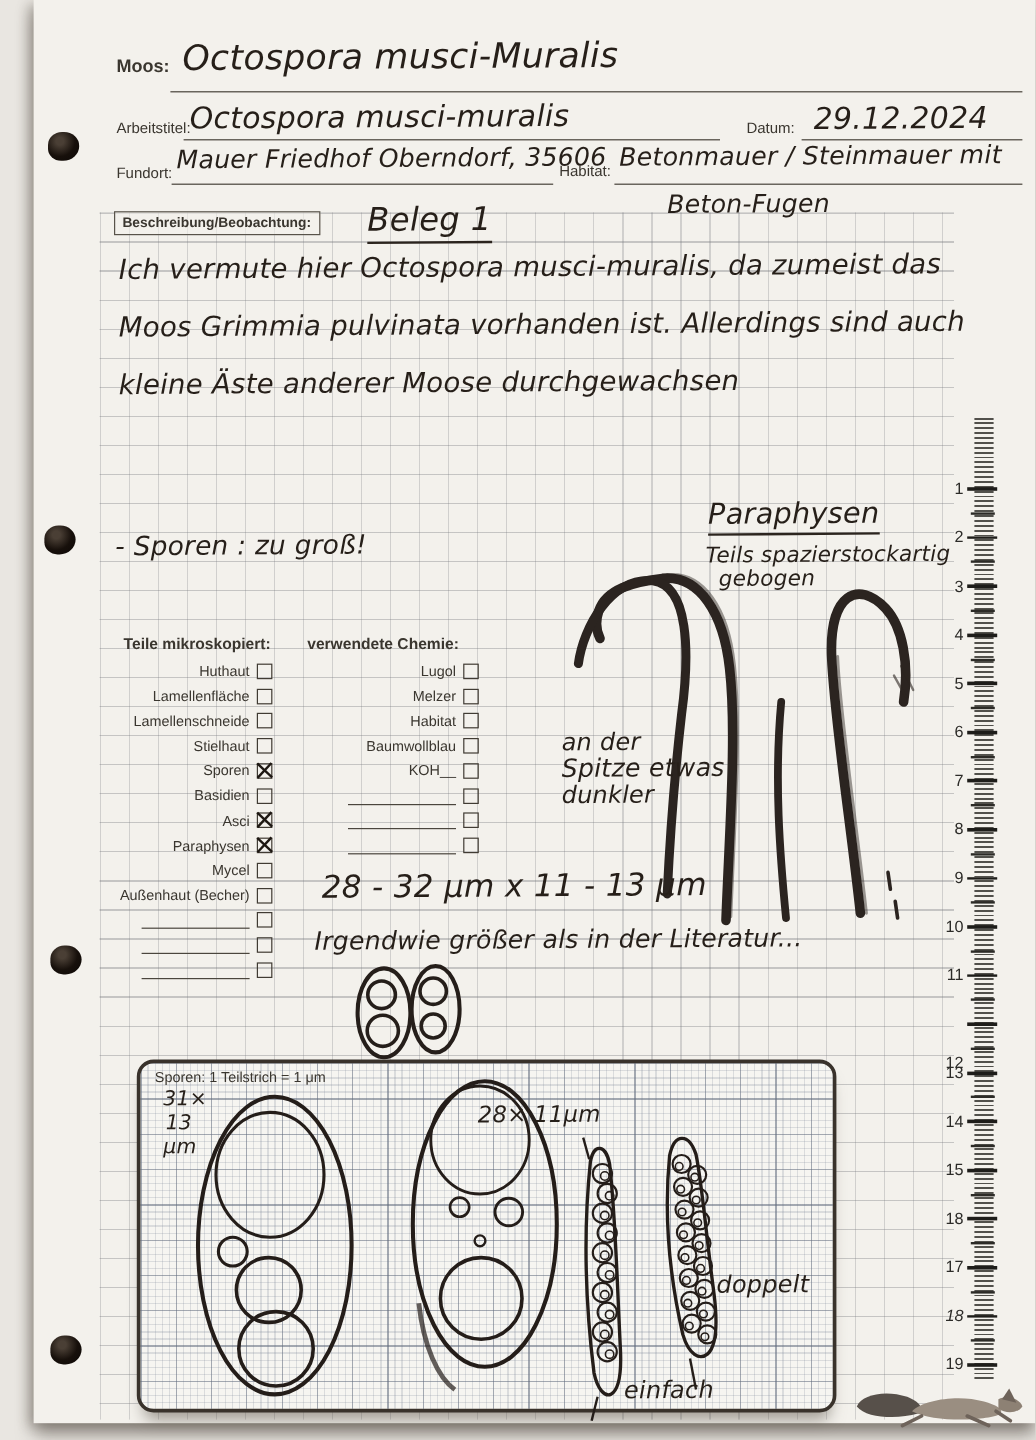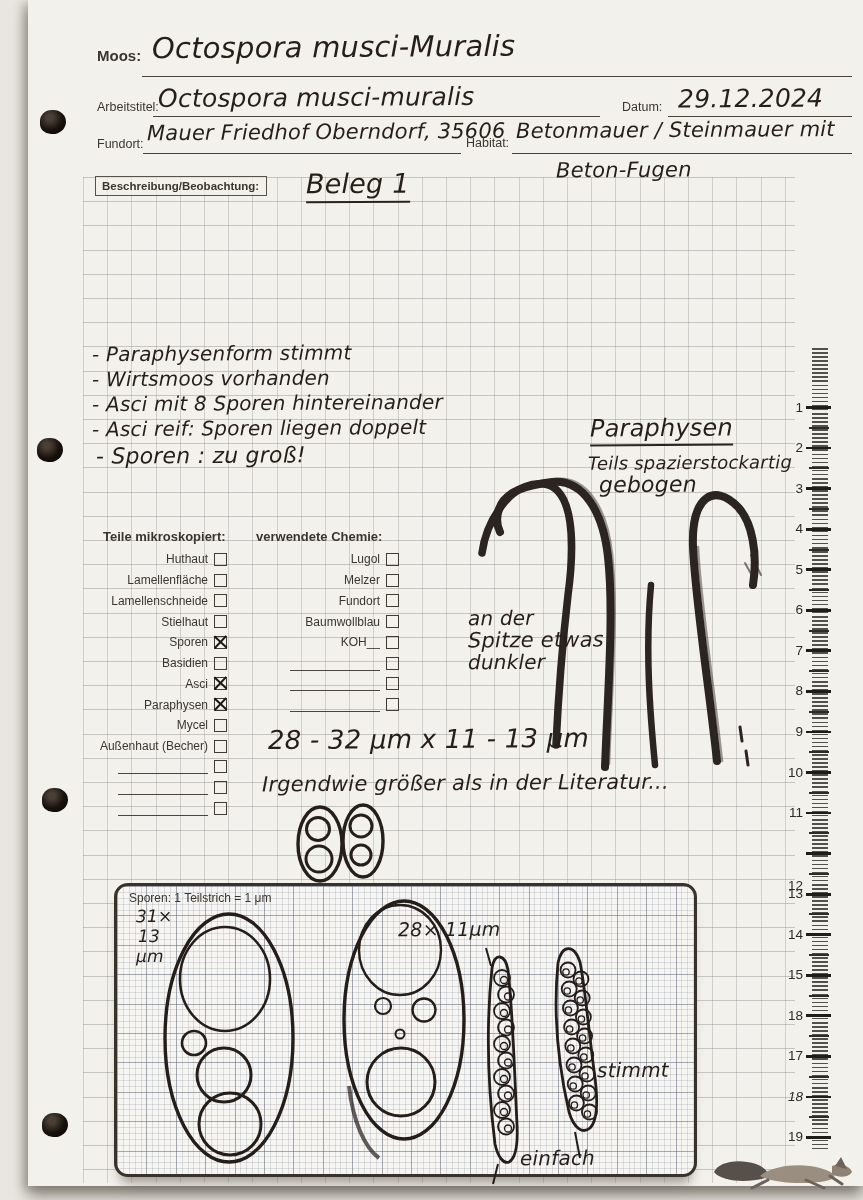--- a/index.html
+++ b/index.html
@@ -83,31 +83,30 @@
   <div class="lbl" style="left:97px;top:137px;">Fundort:</div>
   <div class="hw" style="left:147px;top:120px;font-size:21px;">Mauer Friedhof Oberndorf, 35606</div>
   <div class="rule" style="left:143px;top:153px;width:318px;"></div>
   <div class="lbl" style="left:466px;top:136px;">Habitat:</div>
   <div class="hw" style="left:516px;top:118px;font-size:21px;">Betonmauer / Steinmauer mit</div>
   <div class="rule" style="left:512px;top:153px;width:340px;"></div>
   <div class="hw" style="left:556px;top:158px;font-size:21px;">Beton-Fugen</div>
 
   <div id="desc-label">Beschreibung/Beobachtung:</div>
   <div class="hw underlined" style="left:306px;top:168px;font-size:27px;">Beleg 1</div>
-  <div id="bullets" style="position:absolute;left:92px;top:341px;">
-      <div class="hw bullet-line" style="position: relative;">- Paraphysenform stimmt</div>
-      <div class="hw bullet-line" style="position: relative;">- Wirtsmoos vorhanden</div>
-      <div class="hw bullet-line" style="position: relative;">- Asci mit 8 Sporen hintereinander</div>
-      <div class="hw bullet-line" style="position: relative;">- Asci reif: Sporen liegen doppelt</div>
+  <div id="paragraph" style="position:absolute;left:99px;top:210px;">
+      <div class="hw para-line" style="position: relative;">Ich vermute hier Octospora musci-muralis, da zumeist das</div>
+      <div class="hw para-line" style="position: relative;">Moos Grimmia pulvinata vorhanden ist. Allerdings sind auch</div>
+      <div class="hw para-line" style="position: relative;">kleine Äste anderer Moose durchgewachsen</div>
     </div>
   <div class="hw" style="left:96px;top:443px;font-size:22px;">- Sporen : zu groß!</div>
 
   <div class="hw underlined" style="left:590px;top:414px;font-size:24px;">Paraphysen</div>
   <div class="hw" style="left:588px;top:452px;font-size:18px;">Teils spazierstockartig</div>
-  <div class="hw" style="left:599px;top:472px;font-size:22px;">gebogen</div>
+  <div class="hw" style="left:599px;top:472px;font-size:18px;">gebogen</div>
 
   <svg style="left:455px;top:435px;" width="340" height="340" viewBox="0 0 340 340">
     <g fill="none" stroke="#2b2420" stroke-linecap="round">
       <path d="M 150,332 C 153,255 159,175 153,122 C 148,76 128,44 97,47 C 72,50 50,56 44,74 C 41,83 42,91 45,97" stroke-width="8"></path>
       <path d="M 150,332 C 153,255 159,175 153,122 C 148,76 128,44 97,47" stroke-width="2.5" opacity=".45" transform="translate(4,-3)"></path>
       <path d="M 27,118 C 31,88 54,46 89,49 C 119,53 120,108 113,160 C 107,212 103,268 101,310" stroke-width="7.5"></path>
       <path d="M 262,326 C 254,252 240,162 238,112 C 236,60 260,48 283,72 C 297,87 303,118 298,150" stroke-width="8"></path>
       <path d="M 262,326 C 254,252 240,162 238,112" stroke-width="2.5" opacity=".45" transform="translate(5,0)"></path>
       <path d="M 196,150 C 190,215 195,278 200,330" stroke-width="6.5"></path>
       <path d="M 285,292 L 287,306 M 291,316 L 293,330" stroke-width="3"></path>
@@ -178,21 +177,21 @@
   <div id="cl-right" style="position:absolute;left:250px;top:549px;">
       <div class="cl-row">
         <div class="cl-label">Lugol</div>
         <span class="cl-box"></span>
       </div>
       <div class="cl-row">
         <div class="cl-label">Melzer</div>
         <span class="cl-box"></span>
       </div>
       <div class="cl-row">
-        <div class="cl-label">Fundort</div>
+        <div class="cl-label">Habitat</div>
         <span class="cl-box"></span>
       </div>
       <div class="cl-row">
         <div class="cl-label">Baumwollblau</div>
         <span class="cl-box"></span>
       </div>
       <div class="cl-row">
         <div class="cl-label">KOH__</div>
         <span class="cl-box"></span>
       </div>
@@ -302,21 +301,21 @@
             <circle cx="472.4" cy="226" r="7.5"></circle>
             <circle cx="470.4" cy="228" r="3.2" stroke-width="1.3"></circle>
           </g>
       </g>
     </svg>
   </div>
   <div class="hw" style="left:136px;top:906px;font-size:17px;">31×</div>
   <div class="hw" style="left:138px;top:926px;font-size:17px;">13</div>
   <div class="hw" style="left:136px;top:946px;font-size:17px;">μm</div>
   <div class="hw" style="left:398px;top:918px;font-size:19px;">28× 11μm</div>
-  <div class="hw" style="left:597px;top:1058px;font-size:20px;">stimmt</div>
+  <div class="hw" style="left:597px;top:1058px;font-size:20px;">doppelt</div>
   <div class="hw" style="left:520px;top:1146px;font-size:20px;">einfach</div>
 
   <div id="ruler">
     <div id="ruler-fineticks"></div>
   <div class="ruler-major" style="top: 66.15px;"></div>
       <div class="ruler-num" style="top: 59.55px;">1</div>
       <div class="ruler-half" style="top: 86.85px;"></div>
       <div class="ruler-major" style="top: 106.7px;"></div>
       <div class="ruler-num" style="top: 100.1px;">2</div>
       <div class="ruler-half" style="top: 127.4px;"></div>

